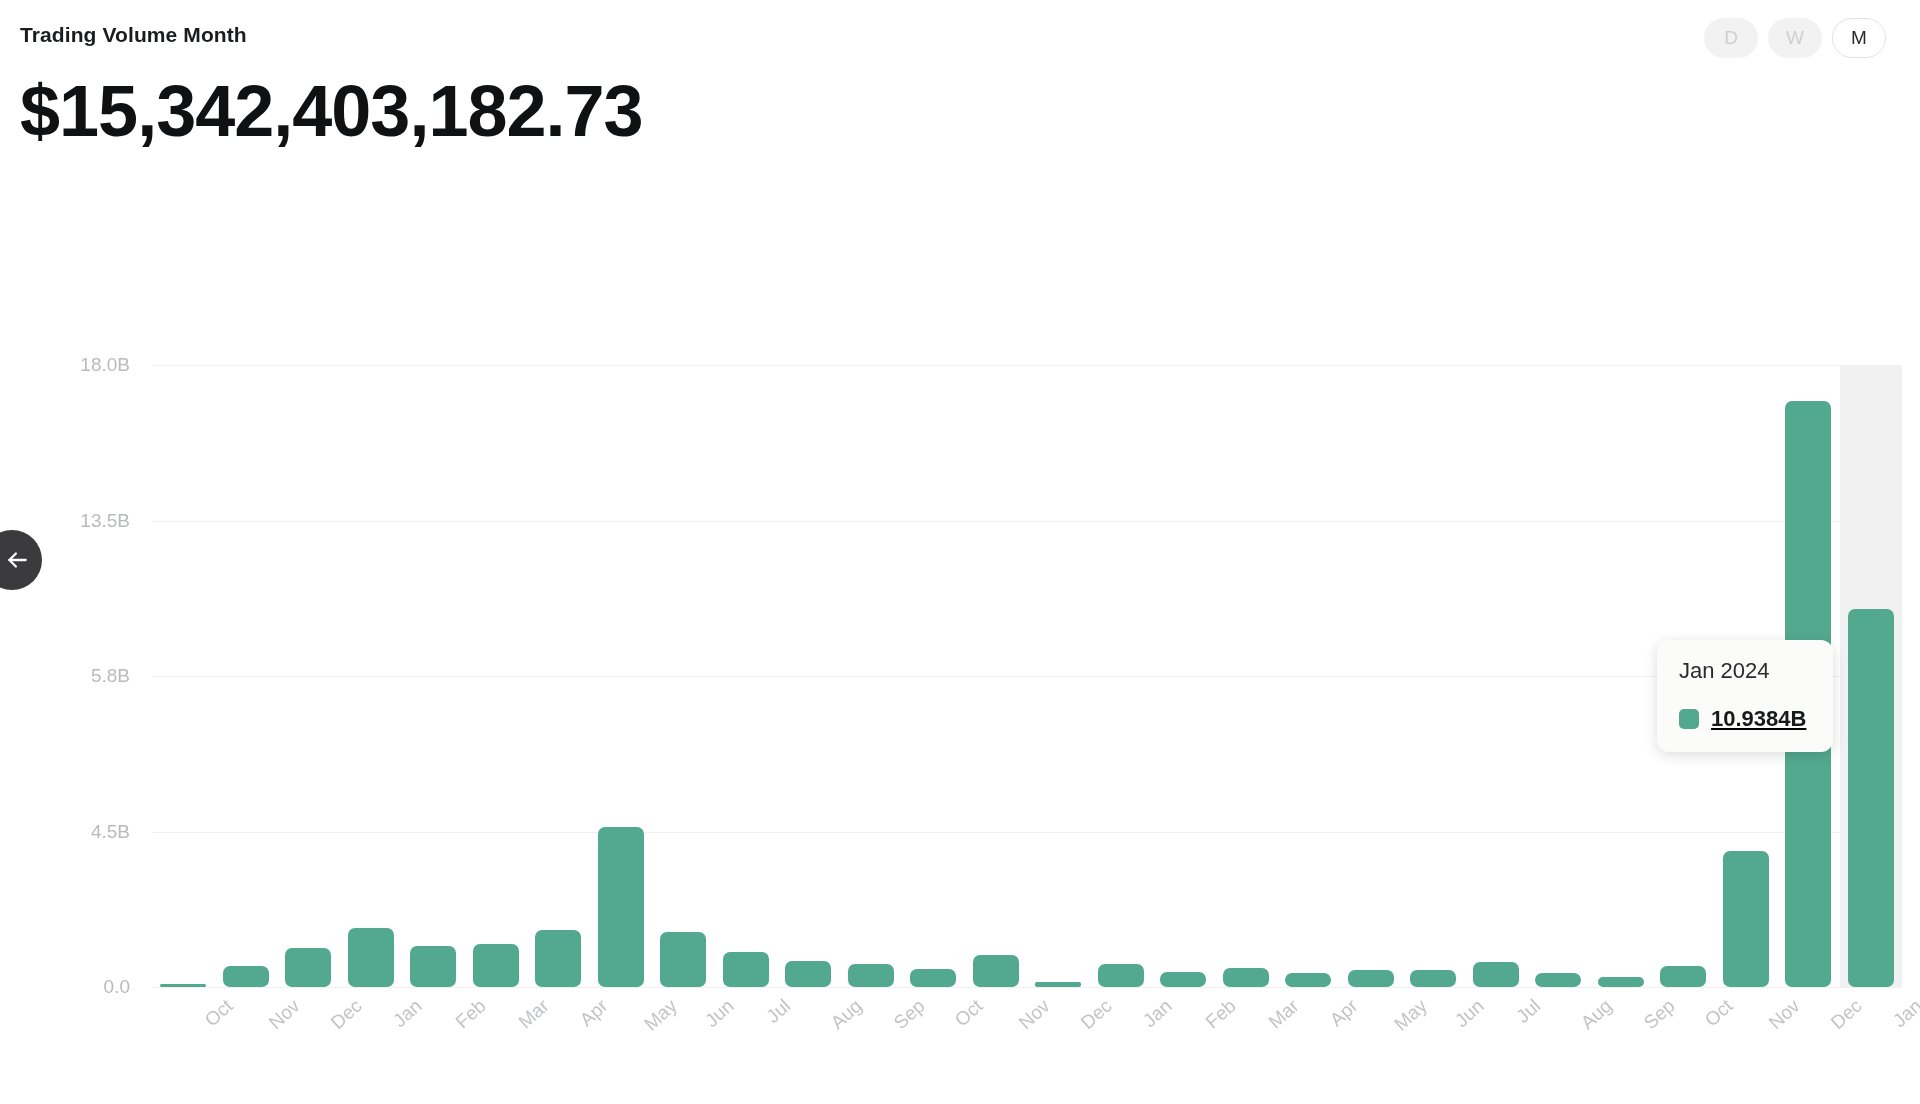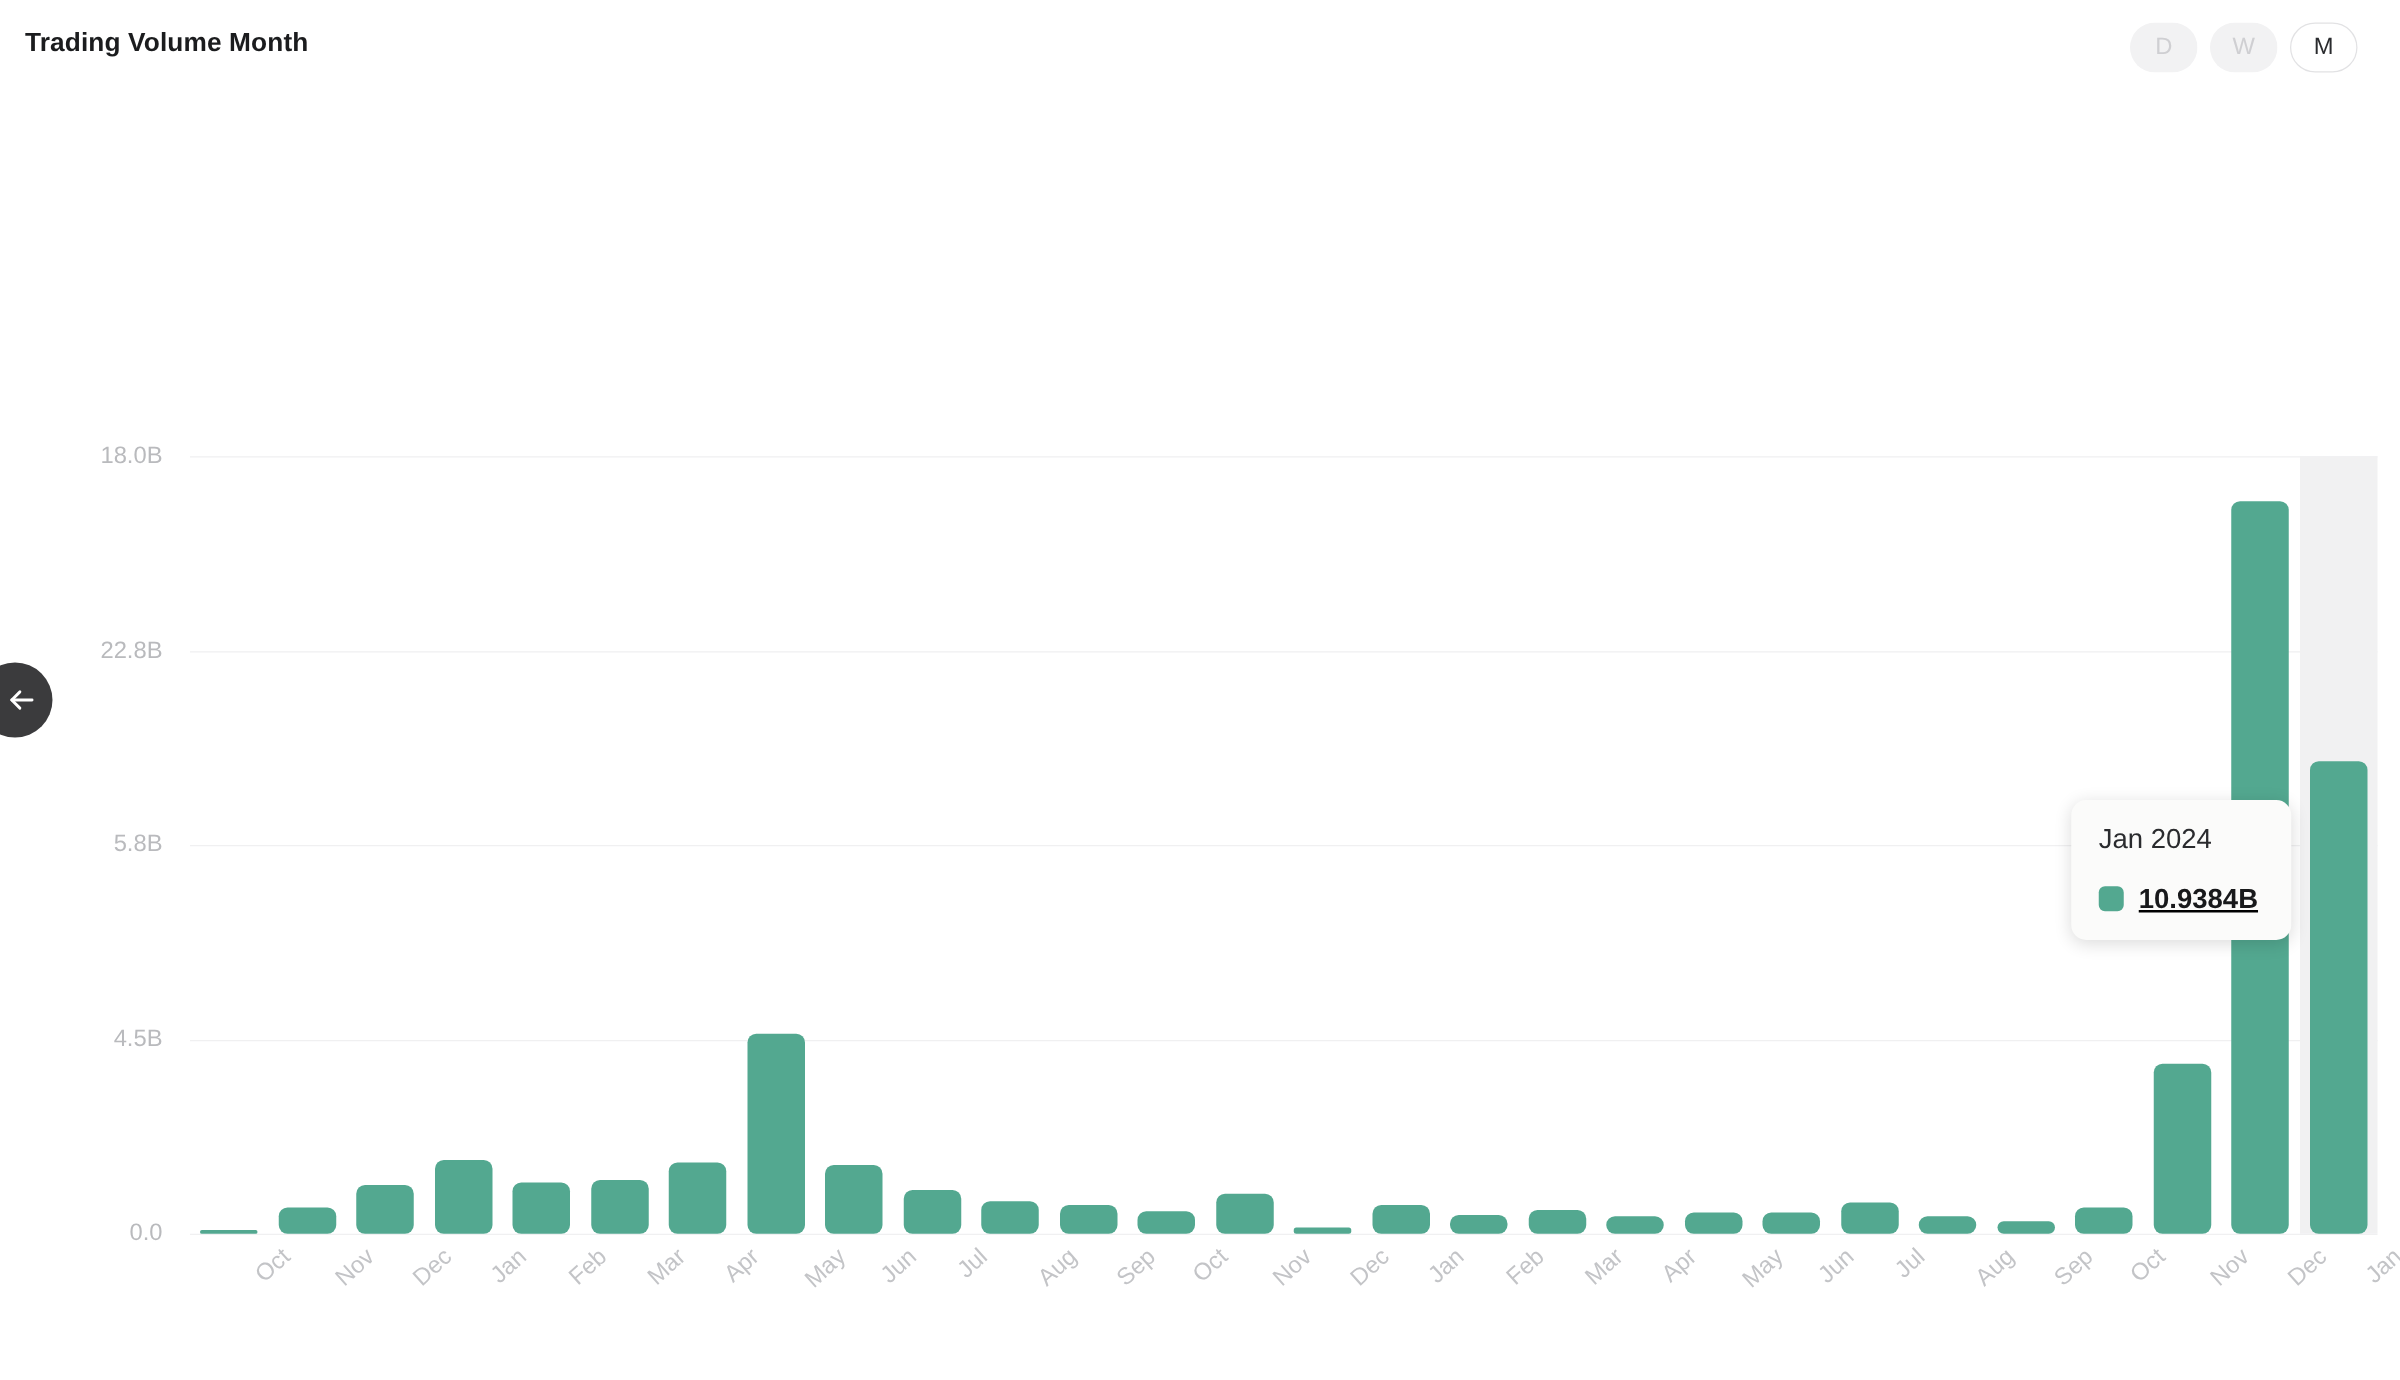--- a/index.html
+++ b/index.html
@@ -223,20 +223,21 @@
 
   <div class="header">
     <div class="header-top">
       <div class="card-title">Trading Volume Month</div>
       <div class="range-toggle">
         <div class="range-btn">D</div>
         <div class="range-btn">W</div>
         <div class="range-btn active">M</div>
       </div>
     </div>
+    <div class="big-value">$15,342,403,182.73</div>
   </div>
 
   <div class="back-btn">
     <span>
       <svg width="26" height="26" viewBox="0 0 24 24" fill="none" stroke="#ffffff" stroke-width="2.1" stroke-linecap="round" stroke-linejoin="round">
         <line x1="20" y1="12" x2="5" y2="12"></line>
         <polyline points="11 18 5 12 11 6"></polyline>
       </svg>
     </span>
   </div>
@@ -247,21 +248,21 @@
           <div class="gridline" style="top: 622px;"></div>
           <div class="gridline" style="top: 466.5px;"></div>
           <div class="gridline" style="top: 311px;"></div>
           <div class="gridline" style="top: 155.5px;"></div>
           <div class="gridline" style="top: 0px;"></div>
         </div>
       <div id="yticks">
           <div class="ytick" style="top: 622px;">0.0</div>
           <div class="ytick" style="top: 466.5px;">4.5B</div>
           <div class="ytick" style="top: 311px;">5.8B</div>
-          <div class="ytick" style="top: 155.5px;">22.8B</div>
+          <div class="ytick" style="top: 155.5px;">13.5B</div>
           <div class="ytick" style="top: 0px; margin-left: 32px;">18.0B</div>
         </div>
       <div class="bars" id="bars">
           <div class="hover-band" style="left: 1687.5px; width: 62.5px;"></div>
           <div class="bar-slot" style="left: 0px; width: 62.5px;">
             <div class="bar zero" title="Oct: 0.02B" style="height: 3px;"></div>
           </div>
           <div class="bar-slot" style="left: 62.5px; width: 62.5px;">
             <div class="bar" title="Nov: 0.62B" style="height: 21.4244px;"></div>
           </div>

